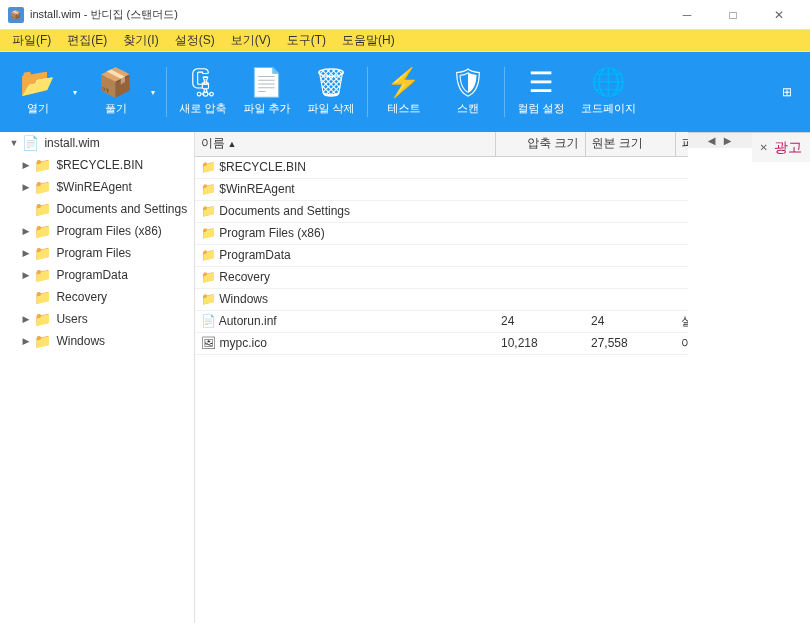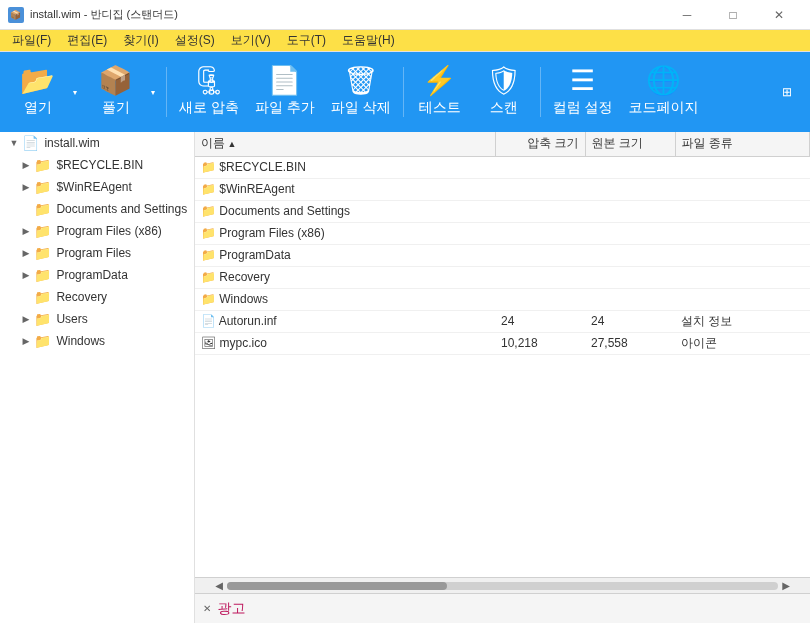--- a/index.html
+++ b/index.html
@@ -59,21 +59,21 @@
       justify-content: center;
       min-width: 60px;
       height: 72px;
       cursor: pointer;
       border-radius: 4px;
       color: white;
       gap: 4px;
       padding: 4px 6px;
     }
     .toolbar-icon { font-size: 28px; line-height: 1; }
-    .toolbar-label { font-size: 14px; color: white; white-space: nowrap; }
+    .toolbar-label { font-size: 11px; color: white; white-space: nowrap; }
     .toolbar-btn-group { display: flex; align-items: center; }
     .toolbar-dropdown {
       width: 14px;
       height: 72px;
       display: flex;
       align-items: center;
       justify-content: center;
       cursor: pointer;
       color: white;
       font-size: 8px;
@@ -116,21 +116,21 @@
     .tree-item.root { font-weight: normal; }
     .tree-arrow { width: 12px; height: 12px; display: flex; align-items: center; justify-content: center; font-size: 9px; color: #666; flex-shrink: 0; }
     .tree-folder-icon { font-size: 14px; margin-right: 3px; flex-shrink: 0; }
     .tree-label { font-size: 12px; color: #333; overflow: hidden; text-overflow: ellipsis; }
     .indent1 { padding-left: 20px; }
 
     
     .right-panel {
       flex: 1;
       display: flex;
-      flex-direction: column;
+      flex-direction: row;
       overflow: hidden;
     }
 
     
     .file-list-container {
       flex: 1;
       overflow-y: auto;
       overflow-x: auto;
     }
     .file-table {

